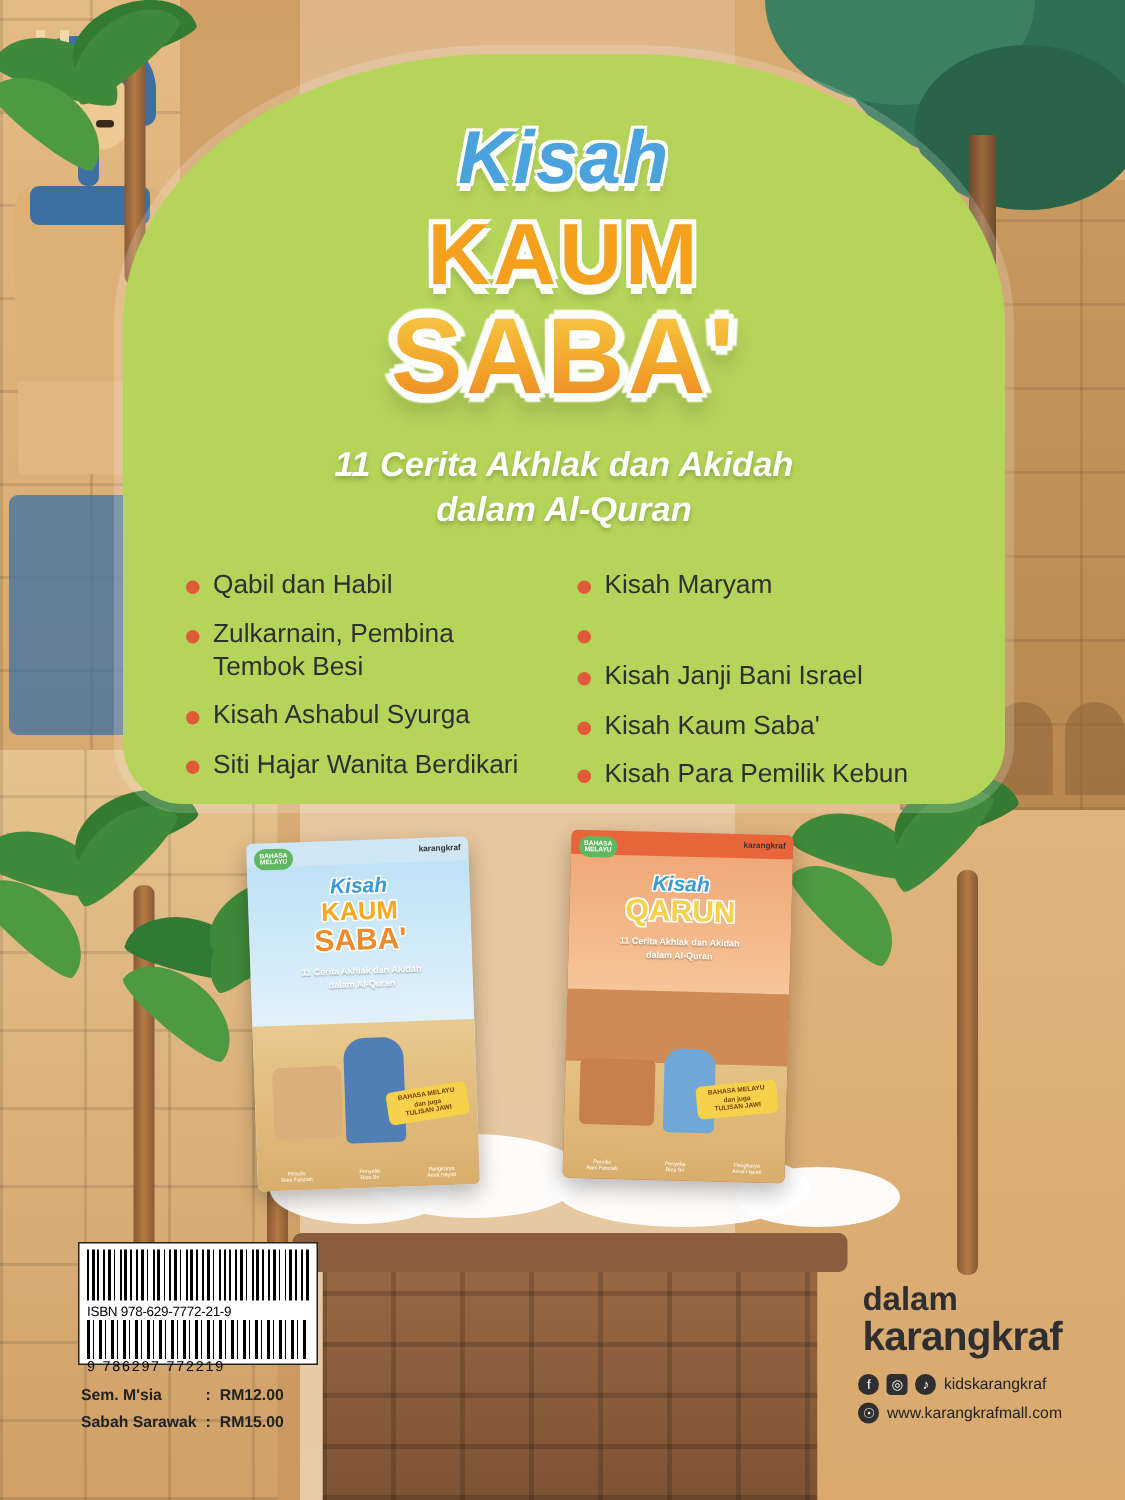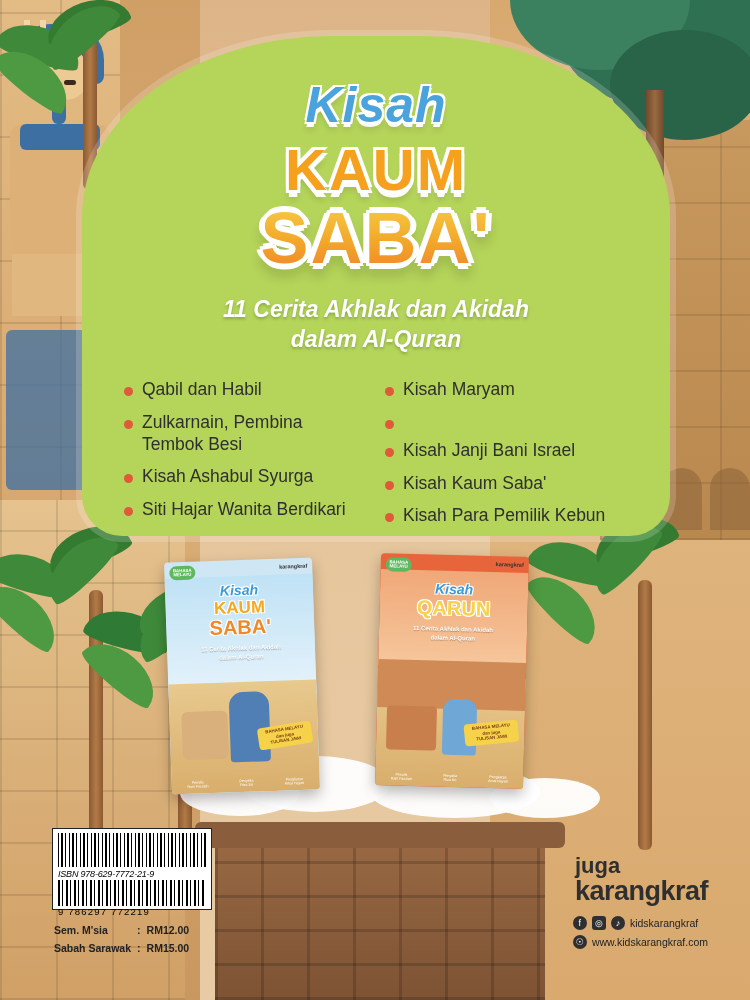--- a/index.html
+++ b/index.html
@@ -126,21 +126,21 @@
 
   .scene-sky { position:absolute; left:0; right:0; top:16px; height:120px; background:linear-gradient(#bfe2f5,#e6f3fb); }
   .scene-sand { position:absolute; left:0; right:0; bottom:0; height:110px; background:linear-gradient(#e8c98e,#d9ae6c); }
   .scene-city { position:absolute; left:0; right:0; bottom:78px; height:48px; background:#cf8a55; }
 
   
   .barcode-box { position:absolute; left:52px; top:828px; width:160px; height:82px;
      background:#fff; border:1px solid #222; padding:4px 5px; }
   .bars { height:34px; width:100%;
      background:repeating-linear-gradient(90deg,#000 0 1px, #fff 1px 3px, #000 3px 5px, #fff 5px 7px, #000 7px 8px, #fff 8px 11px);}
-  .isbn-txt { font-size:9px; margin-top:2px; color:#000; letter-spacing:-0.2px;font-style:italic; }
+  .isbn-txt { font-size:9px; margin-top:2px; color:#000; letter-spacing:-0.2px; }
   .bars2 { height:26px; width:100%; margin-top:1px;
      background:repeating-linear-gradient(90deg,#000 0 2px, #fff 2px 4px, #000 4px 5px, #fff 5px 8px);}
   .isbn-num { font-size:9.5px; letter-spacing:1.2px; color:#000; }
 
   .prices { position:absolute; left:52px; top:920px; font-size:10.5px; color:#222; line-height:1.55; font-weight:bold; }
   .prices td { padding-right:4px; }
 
   .brand { position:absolute; right:42px; top:855px; text-align:left; }
   .brand .kids { font-size:22px; font-weight:bold; color:#2f2f2f; line-height:1; }
   .brand .kk { font-size:27px; font-weight:bold; color:#2f2f2f; line-height:1.05; letter-spacing:-0.5px;}
@@ -369,30 +369,30 @@
       <tr>
         <td>Sabah  Sarawak</td>
         <td>:</td>
         <td>RM15.00</td>
       </tr>
     </tbody>
       </table>
   </div>
 
   <div class="brand">
-    <div class="kids">juga</div>
+    <div class="kids">dalam</div>
     <div class="kk">karangkraf</div>
   </div>
 
   <div class="social">
     <div class="row">
       <span class="sic circ">f</span>
       <span class="sic">◎</span>
       <span class="sic circ">♪</span>
       <span>kidskarangkraf</span>
     </div>
     <div class="row">
       <span class="sic circ">☉</span>
-      <span>www.kidskarangkraf.com</span>
+      <span>www.karangkrafmall.com</span>
     </div>
   </div>
 
 </div>
 
 </body></html>

